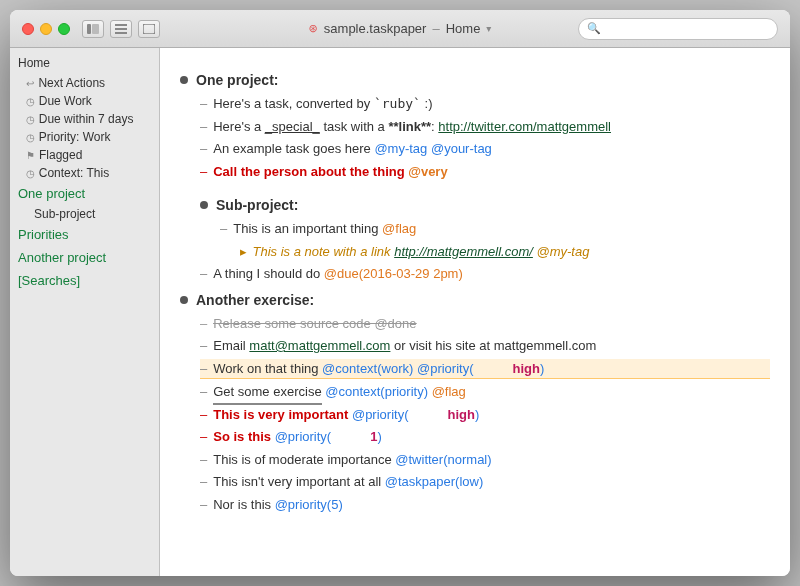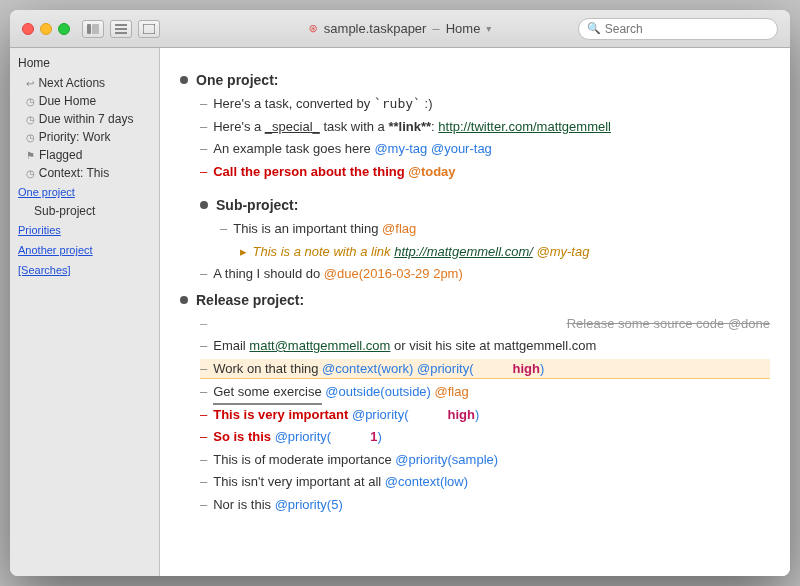--- a/index.html
+++ b/index.html
@@ -152,23 +152,22 @@
       gap: 4px;
     }
 
     .sidebar-item .icon {
       font-size: 10px;
       color: #888;
     }
 
     .sidebar-group-label {
       padding: 4px 8px;
-      font-size: 11px;
-      color: #1d4ed8;
-      text-decoration: underline;
+      font-size: 13px;
+      color: #15803d;
     }
 
     
     .content {
       flex: 1;
       background: white;
       overflow-y: auto;
       padding: 16px 20px;
     }
 
@@ -235,21 +234,20 @@
       margin-left: 40px;
     }
 
     .sub-sub-task {
       margin-left: 60px;
     }
 
     .done-task .task-text {
       text-decoration: line-through;
       color: #999;
-      text-align: right;
     }
 
     .important-red { color: #cc0000; font-weight: bold; }
   </style>
 </head>
 <body>
 
 <div class="window">
 
   <div class="titlebar">
@@ -283,36 +281,35 @@
     <div class="titlebar-center">
       <span class="titlebar-icon">⊛</span>
       <span>sample.taskpaper</span>
       <span style="color:#888">–</span>
       <span>Home</span>
       <span style="color:#888; font-size:10px">▾</span>
     </div>
 
     <div class="search-bar" style="margin-left: auto;">
       <span class="search-icon">🔍</span>
-      <input class="search-input" type="text" placeholder="Search" style="">
     </div>
   </div>
 
   <div class="main-content">
 
     <div class="sidebar">
       <div class="sidebar-home">Home</div>
 
       <div class="sidebar-item">
         <span class="icon">↩</span>
         <span>Next Actions</span>
       </div>
       <div class="sidebar-item">
         <span class="icon">◷</span>
-        <span>Due Home</span>
+        <span>Due Work</span>
       </div>
       <div class="sidebar-item">
         <span class="icon">◷</span>
         <span>Due within 7 days</span>
       </div>
       <div class="sidebar-item">
         <span class="icon">◷</span>
         <span>Priority: Work</span>
       </div>
       <div class="sidebar-item">
@@ -347,81 +344,81 @@
         <span class="task-text">Here's a <span style="text-decoration:underline">_special_</span> task with a <strong>**link**</strong>: <a class="link-blue" href="#">http://twitter.com/mattgemmell</a></span>
       </div>
 
       <div class="task-item">
         <span class="task-dash">–</span>
         <span class="task-text">An example task goes here <span class="tag-blue">@my-tag</span> <span class="tag-blue">@your-tag</span></span>
       </div>
 
       <div class="task-item">
         <span class="task-dash" style="color: #cc0000;">–</span>
-        <span class="task-text important-red">Call the person about the thing <span class="tag-orange">@today</span></span>
+        <span class="task-text important-red">Call the person about the thing <span class="tag-orange">@very</span></span>
       </div>
 
       <div class="project-heading sub-project-heading">Sub-project:</div>
 
       <div class="task-item sub-task">
         <span class="task-dash">–</span>
         <span class="task-text">This is an important thing <span class="tag-orange">@flag</span></span>
       </div>
 
       <div class="task-item sub-sub-task">
         <span class="task-dash" style="color:#c08000;">▸</span>
         <span class="task-text italic-note">This is a note with a link <a class="link-blue" href="#" style="font-style:italic">http://mattgemmell.com/</a> <span style="color: #c08000;">@my-tag</span></span>
       </div>
 
       <div class="task-item" style="margin-left: 20px;">
         <span class="task-dash">–</span>
         <span class="task-text">A thing I should do <span class="tag-orange">@due(2016-03-29 2pm)</span></span>
       </div>
 
-      <div class="project-heading">Release project:</div>
+      <div class="project-heading">Another exercise:</div>
 
       <div class="task-item done-task">
         <span class="task-dash" style="color:#999">–</span>
         <span class="task-text"><span style="text-decoration:line-through; color:#999">Release some source code @done</span></span>
       </div>
 
       <div class="task-item">
         <span class="task-dash">–</span>
         <span class="task-text">Email <a class="link-blue" href="#">matt@mattgemmell.com</a> or visit his site at mattgemmell.com</span>
       </div>
 
       <div class="task-item highlight-orange">
         <span class="task-dash">–</span>
         <span class="task-text">Work on that thing <span class="tag-blue">@context(work)</span> <span class="tag-blue">@priority(<span class="tag-red">high</span>)</span></span>
       </div>
 
       <div class="task-item">
         <span class="task-dash">–</span>
-        <span class="task-text"><span style="border-bottom: 2px solid #888; padding-bottom:4px">Get some exercise</span> <span class="tag-blue">@outside(outside)</span> <span class="tag-orange">@flag</span></span>
+        <span class="task-text"><span style="border-bottom: 2px solid #888; padding-bottom:4px">Get some exercise</span> <span class="tag-blue">@context(priority)</span> <span class="tag-orange">@flag</span></span>
       </div>
 
 
       <div class="task-item">
         <span class="task-dash" style="color:#cc0000">–</span>
         <span class="task-text important-red">This is very important <span class="tag-blue" style="font-weight:normal">@priority(<span class="tag-red">high</span>)</span></span>
       </div>
 
       <div class="task-item">
         <span class="task-dash" style="color:#cc0000">–</span>
         <span class="task-text important-red">So is this <span class="tag-blue" style="font-weight:normal">@priority(<span class="tag-red">1</span>)</span></span>
       </div>
 
       <div class="task-item">
         <span class="task-dash">–</span>
-        <span class="task-text">This is of moderate importance <span class="tag-blue">@priority(sample)</span></span>
-      </div>
-
-      <div class="task-item">
-        <span class="task-dash">–</span>
-        <span class="task-text">This isn't very important at all <span class="tag-blue">@context(low)</span></span>
+        <span class="task-text">This is of moderate importance <span class="tag-blue">@twitter(normal)</span></span>
+      </div>
+
+      <div class="task-item">
+        <span class="task-dash">–</span>
+        <span class="task-text">This isn't very important at all <span class="tag-blue">@taskpaper(low)</span></span>
       </div>
 
       <div class="task-item">
         <span class="task-dash">–</span>
         <span class="task-text">Nor is this <span class="tag-blue">@priority(5)</span></span>
       </div>
 
     </div>
   </div>
 </div>

